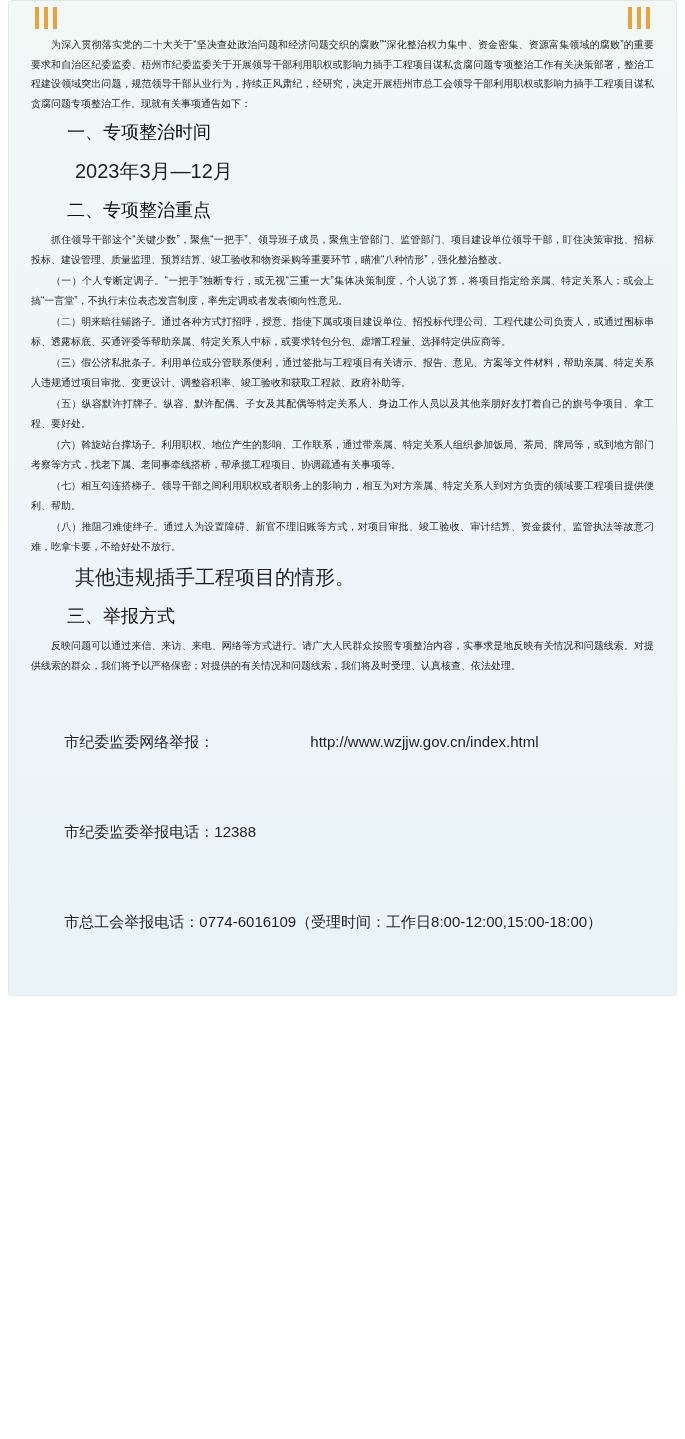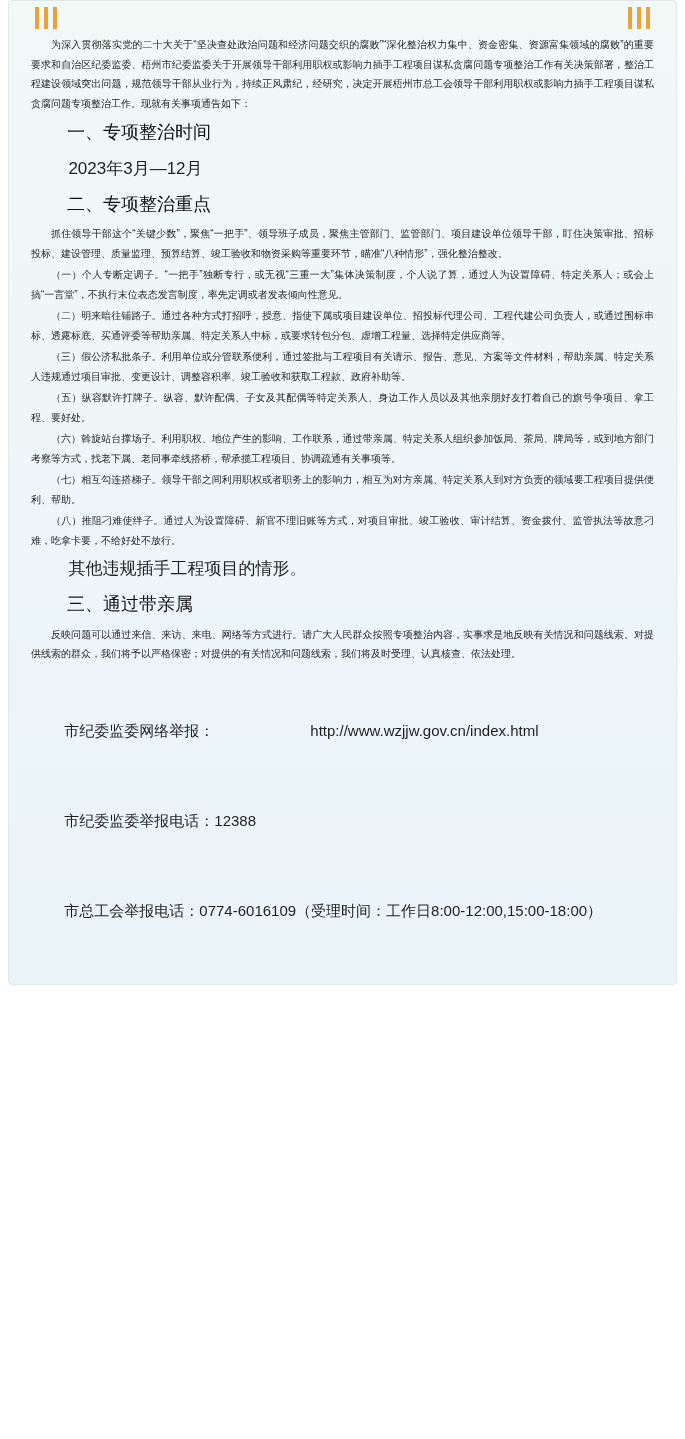--- a/index.html
+++ b/index.html
@@ -54,21 +54,21 @@
   }
   p.heading {
     font-size: 18px;
     line-height: 1.95;
     margin: 0 0 2px 0;
     text-indent: 2em;
     font-weight: normal;
     color: #111;
   }
   p.subline {
-    font-size: 17px;
+    font-size: 20px;
     line-height: 1.95;
     margin: 0 0 2px 0;
     text-indent: 2.2em;
     color: #1f1f1f;
   }
   .contact-block {
     margin-top: 22px;
     font-size: 15px;
     line-height: 2.0;
     color: #1f1f1f;
@@ -98,29 +98,29 @@
         <i></i>
         <i></i>
     </div>
 
     <div class="doc-body">
       <p class="body">为深入贯彻落实党的二十大关于“坚决查处政治问题和经济问题交织的腐败”“深化整治权力集中、资金密集、资源富集领域的腐败”的重要要求和自治区纪委监委、梧州市纪委监委关于开展领导干部利用职权或影响力插手工程项目谋私贪腐问题专项整治工作有关决策部署，整治工程建设领域突出问题，规范领导干部从业行为，持续正风肃纪，经研究，决定开展梧州市总工会领导干部利用职权或影响力插手工程项目谋私贪腐问题专项整治工作。现就有关事项通告如下：</p>
       <p class="heading">一、专项整治时间</p>
       <p class="subline">2023年3月—12月</p>
       <p class="heading">二、专项整治重点</p>
       <p class="body">抓住领导干部这个“关键少数”，聚焦“一把手”、领导班子成员，聚焦主管部门、监管部门、项目建设单位领导干部，盯住决策审批、招标投标、建设管理、质量监理、预算结算、竣工验收和物资采购等重要环节，瞄准“八种情形”，强化整治整改。</p>
-      <p class="body">（一）个人专断定调子。“一把手”独断专行，或无视“三重一大”集体决策制度，个人说了算，通过人为设置障碍、特定关系人；或会上搞“一言堂”，不执行末位表态发言制度，率先定调或者发表倾向性意见。</p>
+      <p class="body">（一）个人专断定调子。“一把手”独断专行，或无视“三重一大”集体决策制度，个人说了算，将项目指定给亲属、特定关系人；或会上搞“一言堂”，不执行末位表态发言制度，率先定调或者发表倾向性意见。</p>
       <p class="body">（二）明来暗往铺路子。通过各种方式打招呼，授意、指使下属或项目建设单位、招投标代理公司、工程代建公司负责人，或通过围标串标、透露标底、买通评委等帮助亲属、特定关系人中标，或要求转包分包、虚增工程量、选择特定供应商等。</p>
       <p class="body">（三）假公济私批条子。利用单位或分管联系便利，通过签批与工程项目有关请示、报告、意见、方案等文件材料，帮助亲属、特定关系人违规通过项目审批、变更设计、调整容积率、竣工验收和获取工程款、政府补助等。</p>
       <p class="body">（五）纵容默许打牌子。纵容、默许配偶、子女及其配偶等特定关系人、身边工作人员以及其他亲朋好友打着自己的旗号争项目、拿工程、要好处。</p>
       <p class="body">（六）斡旋站台撑场子。利用职权、地位产生的影响、工作联系，通过带亲属、特定关系人组织参加饭局、茶局、牌局等，或到地方部门考察等方式，找老下属、老同事牵线搭桥，帮承揽工程项目、协调疏通有关事项等。</p>
       <p class="body">（七）相互勾连搭梯子。领导干部之间利用职权或者职务上的影响力，相互为对方亲属、特定关系人到对方负责的领域要工程项目提供便利、帮助。</p>
       <p class="body">（八）推阻刁难使绊子。通过人为设置障碍、新官不理旧账等方式，对项目审批、竣工验收、审计结算、资金拨付、监管执法等故意刁难，吃拿卡要，不给好处不放行。</p>
       <p class="subline">其他违规插手工程项目的情形。</p>
-      <p class="heading">三、通过带亲属</p>
+      <p class="heading">三、举报方式</p>
       <p class="body">反映问题可以通过来信、来访、来电、网络等方式进行。请广大人民群众按照专项整治内容，实事求是地反映有关情况和问题线索。对提供线索的群众，我们将予以严格保密；对提供的有关情况和问题线索，我们将及时受理、认真核查、依法处理。</p>
     </div>
 
     <div class="contact-block">
       <div class="contact-row url">
         <span class="label">市纪委监委网络举报：</span><span class="spacer"></span><span class="value">http://www.wzjjw.gov.cn/index.html</span>
       </div>
       <div class="contact-row">
         <span class="label">市纪委监委举报电话：</span><span class="value">12388</span>
       </div>

